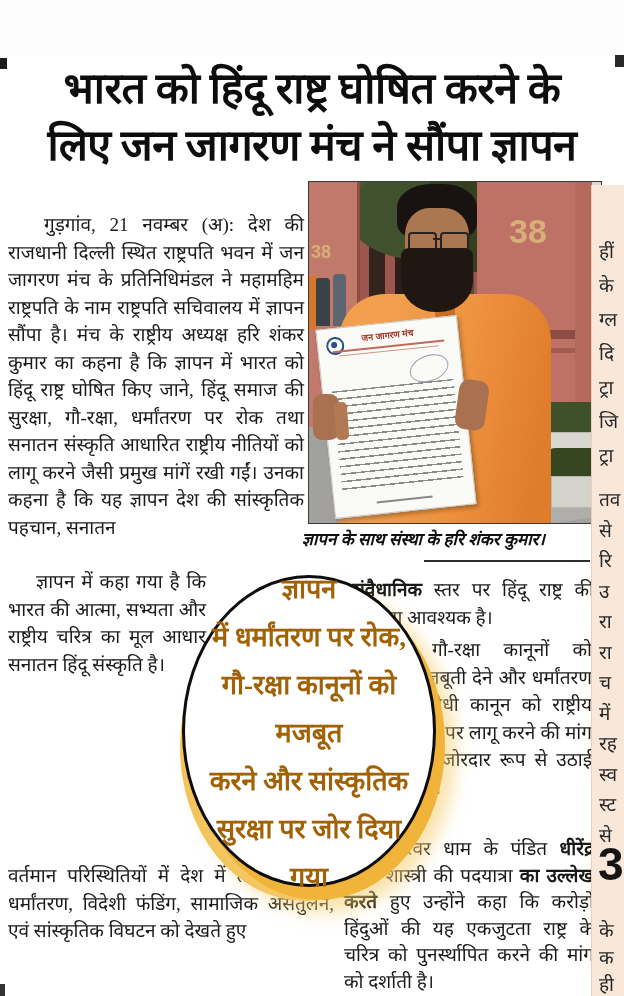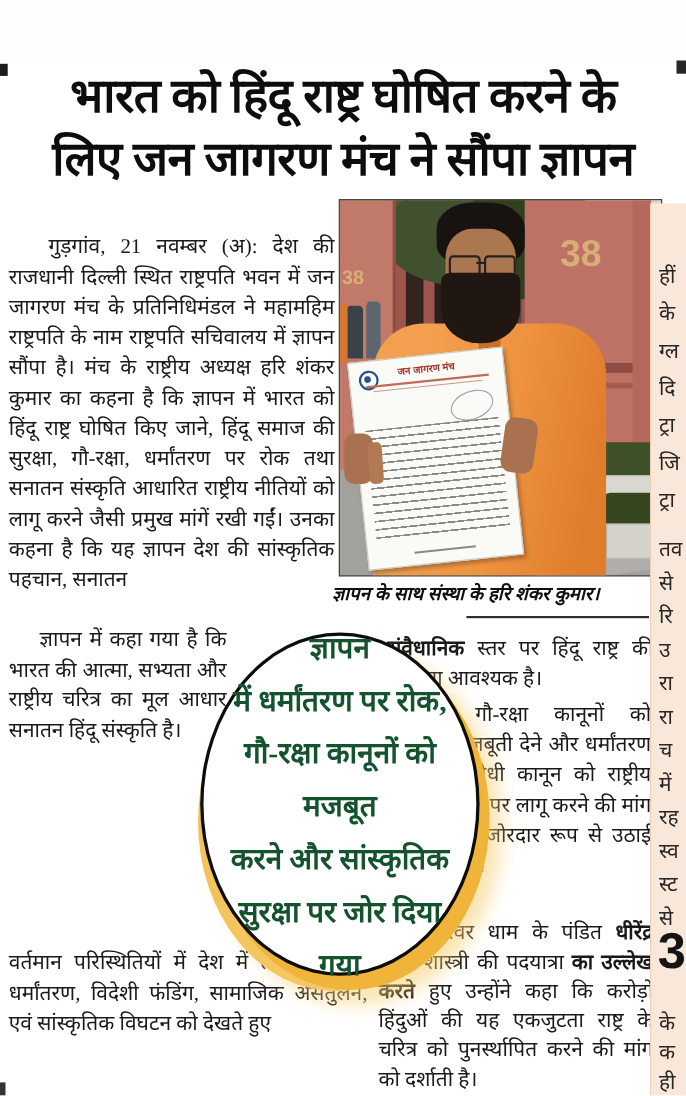--- a/index.html
+++ b/index.html
@@ -96,21 +96,21 @@
 
   
   .caption{left:302px;top:527px;width:298px;font-style:italic;font-weight:700;font-size:17px;color:#101010;}
   .caption-rule{left:424px;top:560px;width:166px;height:1.5px;background:#2e2e2e;}
 
   
   .quote-circle{left:182px;top:575px;width:248px;height:306px;background:#ffffff;
     border:3px solid #0d0d0d;border-radius:50%;z-index:6;
     box-shadow:9px 13px 0 0 #f0b43a, 15px 21px 16px 5px rgba(246,205,110,.55), -4px 16px 0 -2px #f3c35a;
     display:flex;align-items:center;justify-content:center;text-align:center;}
-  .quote-text{font-weight:800;font-size:27px;line-height:48px;color:#14532d;white-space:pre-line;padding-top:4px;}
+  .quote-text{font-weight:800;font-size:27px;line-height:48px;color:#a16207;white-space:pre-line;padding-top:4px;}
 
   
   .edge-strip{left:591px;top:185px;width:33px;height:811px;background:#f9e8da;overflow:hidden;border-left:1px solid #eccfba;}
   .edge-strip .frag{position:absolute;left:7px;width:46px;font-size:19px;color:#262626;white-space:pre-line;}
   .edge-g1{top:50px;line-height:34px;}
   .edge-g2{top:300px;line-height:30.5px;}
   .edge-big{position:absolute;left:6px;top:652px;font-size:46px;font-weight:800;color:#141414;font-family:"Liberation Sans",sans-serif;}
   .edge-g3{top:732px;line-height:27px;}
 </style>
 </head>

